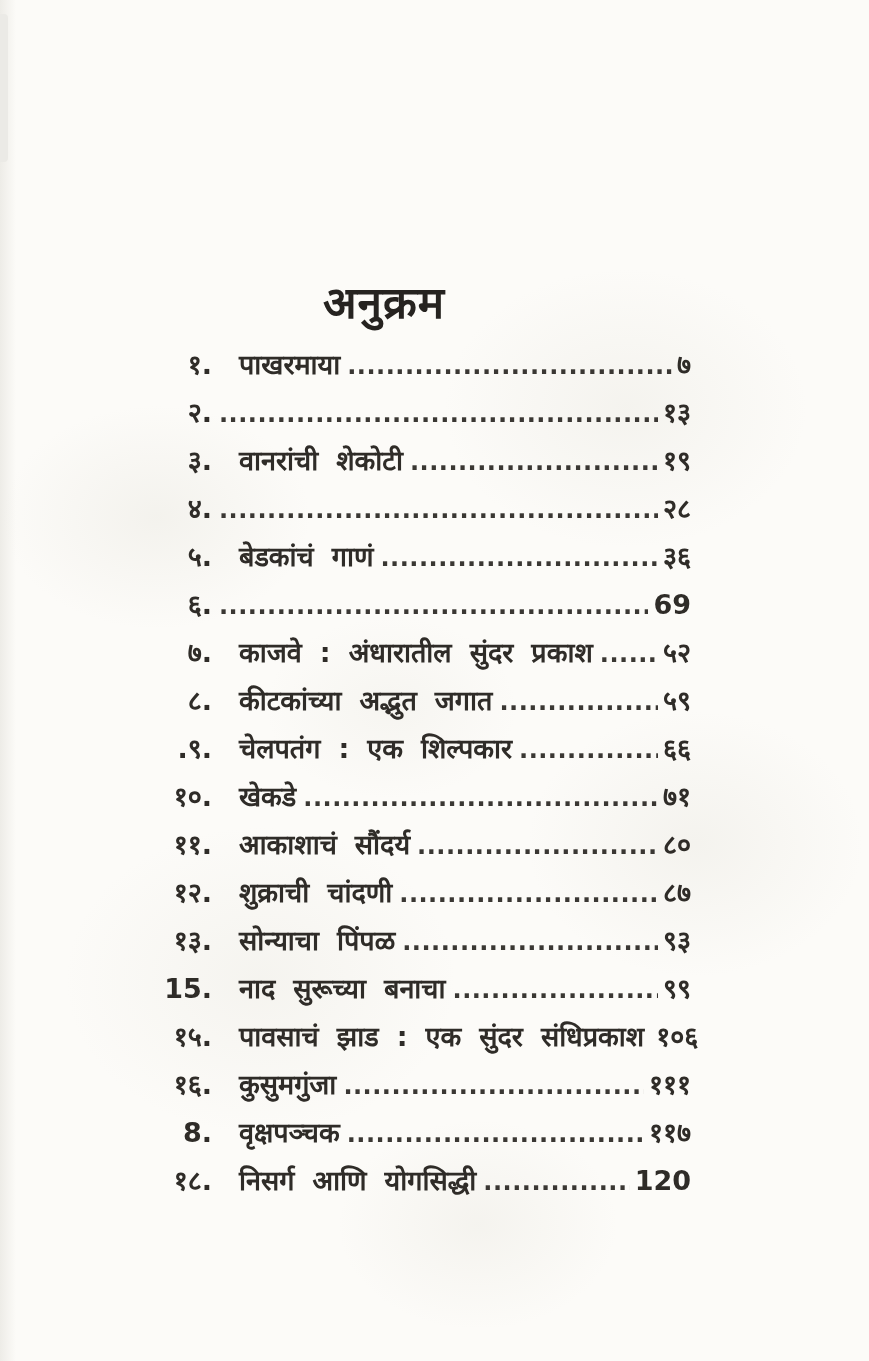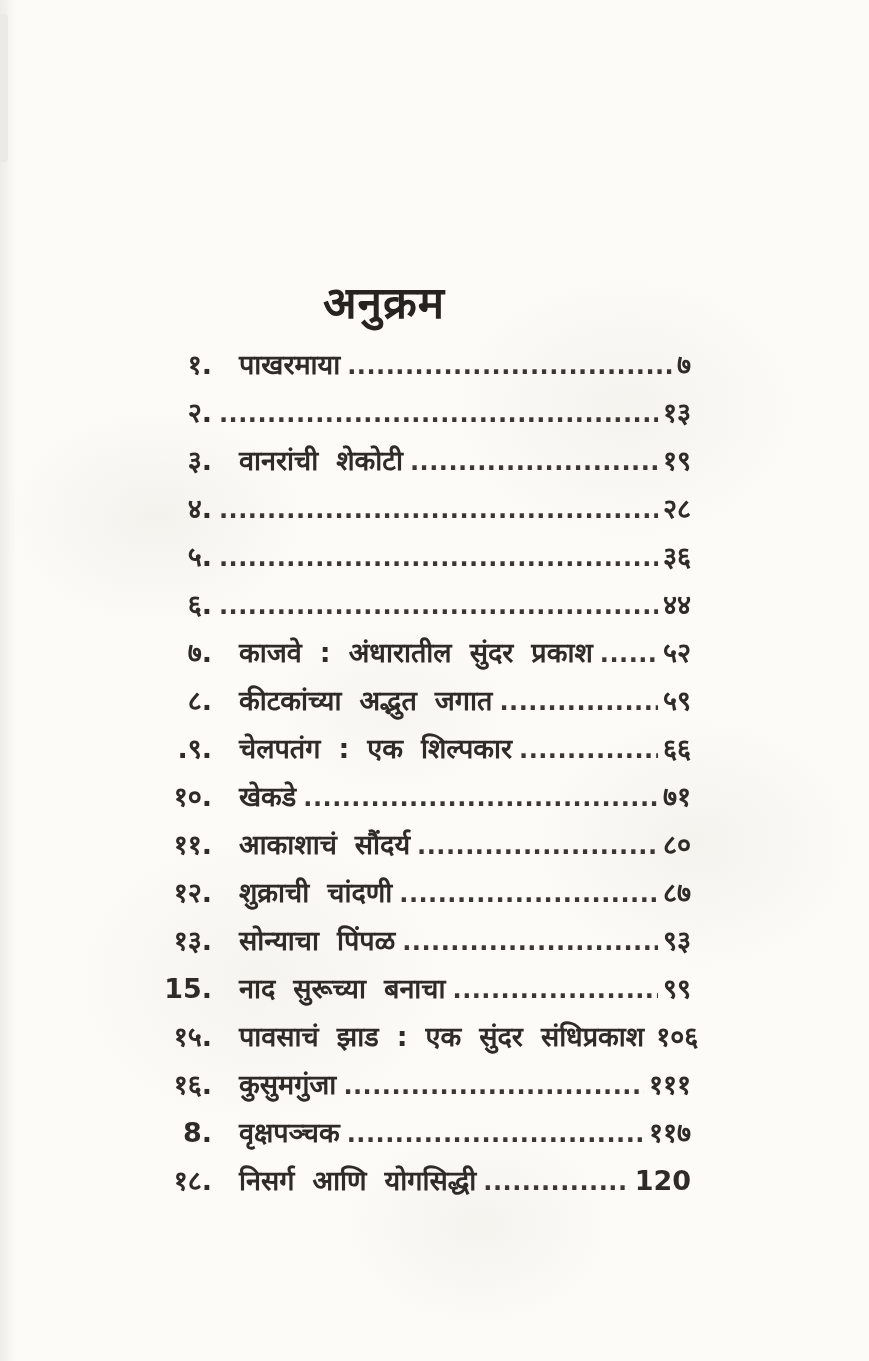--- a/index.html
+++ b/index.html
@@ -125,27 +125,28 @@
       <span class="dot-leader">.........................................................................................................</span>
       <span class="toc-page">१९</span>
     </div>
       <div class="toc-row">
       <span class="toc-num">४.</span>
       <span class="dot-leader">.........................................................................................................</span>
       <span class="toc-page">२८</span>
     </div>
       <div class="toc-row">
       <span class="toc-num">५.</span>
+      <span class="toc-title">बेडकांचं गाणं</span>
       <span class="dot-leader">.........................................................................................................</span>
       <span class="toc-page">३६</span>
     </div>
       <div class="toc-row">
       <span class="toc-num">६.</span>
       <span class="dot-leader">.........................................................................................................</span>
-      <span class="toc-page">४४</span>
+      <span class="toc-page">69</span>
     </div>
       <div class="toc-row">
       <span class="toc-num">७.</span>
       <span class="toc-title">काजवे : अंधारातील सुंदर प्रकाश</span>
       <span class="dot-leader">.........................................................................................................</span>
       <span class="toc-page">५२</span>
     </div>
       <div class="toc-row">
       <span class="toc-num">८.</span>
       <span class="toc-title">कीटकांच्या अद्भुत जगात</span>

